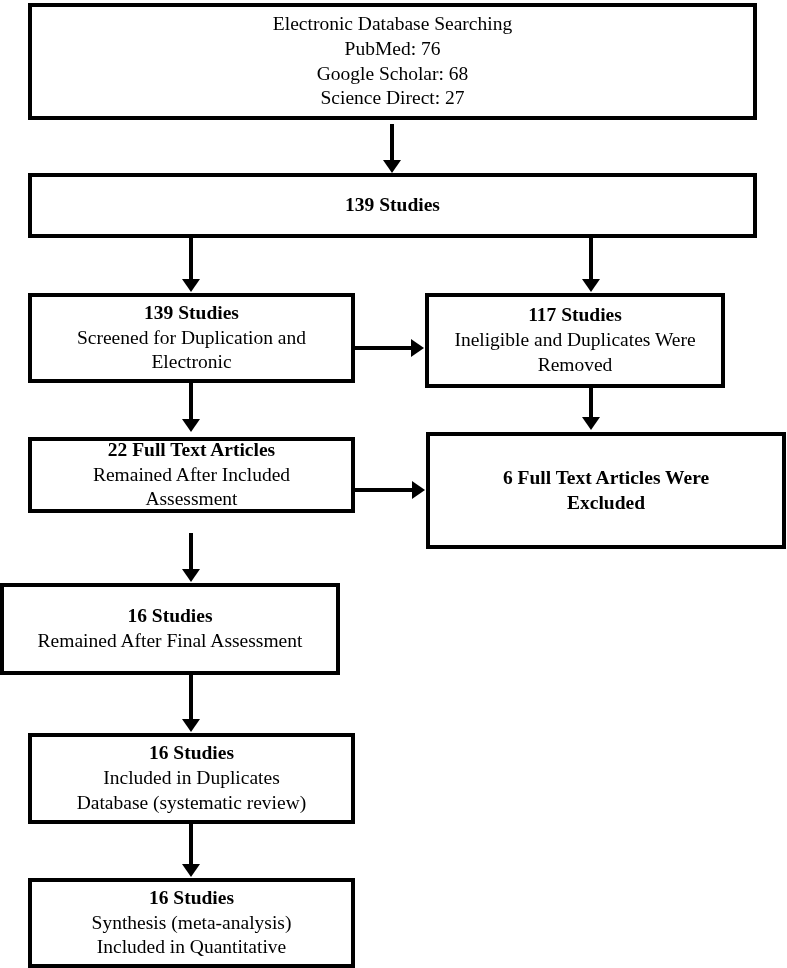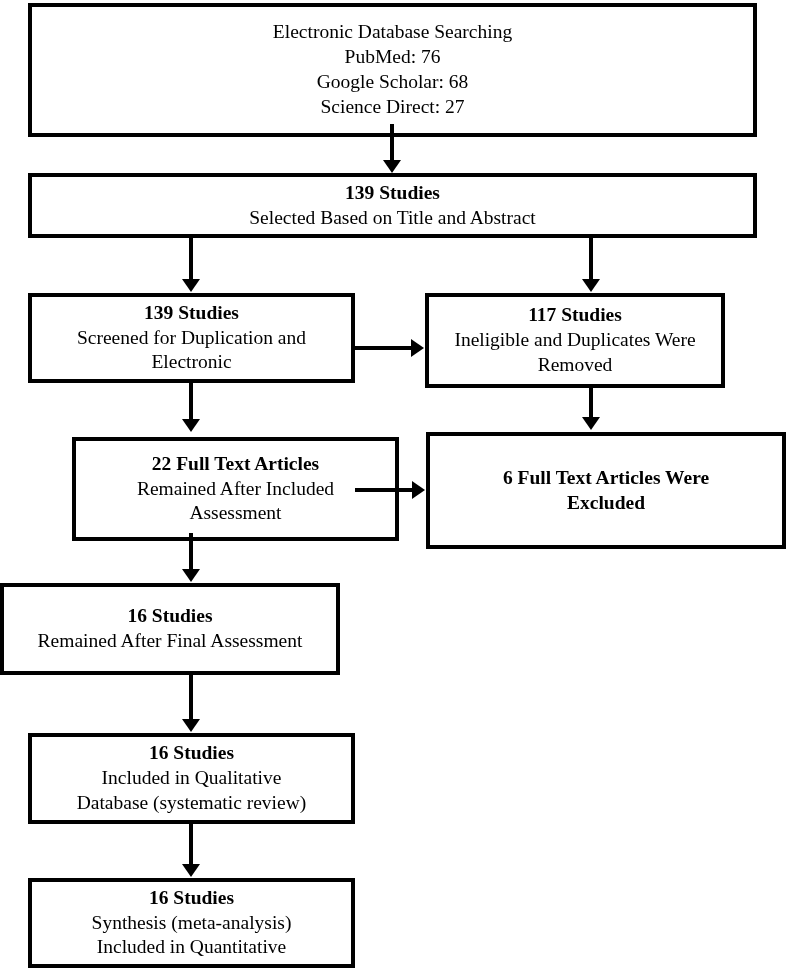--- a/index.html
+++ b/index.html
@@ -64,33 +64,32 @@
     border-top: 9px solid transparent;
     border-bottom: 9px solid transparent;
     border-left: 13px solid #000000;
   }
 </style>
 </head>
 <body>
 
 <div id="canvas">
 
-  <div class="node" style="left:28px; top:3px; width:729px; height:134px;">
+  <div class="node" style="left:28px; top:3px; width:729px; height:117px;">
     <span class="ln">Electronic Database Searching</span>
     <span class="ln">PubMed: 76</span>
     <span class="ln">Google Scholar: 68</span>
     <span class="ln">Science Direct: 27</span>
   </div>
 
   <div class="vline" style="left:390px; top:124px; height:37px;"></div>
   <div class="arrow-down" style="left:383px; top:160px;"></div>
 
   <div class="node" style="left:28px; top:173px; width:729px; height:65px;">
     <span class="ln b">139 Studies</span>
-    <span class="ln">Selected Based on Title and Abstract</span>
   </div>
 
   <div class="vline" style="left:189px; top:238px; height:42px;"></div>
   <div class="arrow-down" style="left:182px; top:279px;"></div>
 
   <div class="vline" style="left:589px; top:238px; height:42px;"></div>
   <div class="arrow-down" style="left:582px; top:279px;"></div>
 
   <div class="node" style="left:28px; top:293px; width:327px; height:90px;">
     <span class="ln b">139 Studies</span>
@@ -106,21 +105,21 @@
     <span class="ln">Ineligible and Duplicates Were</span>
     <span class="ln">Removed</span>
   </div>
 
   <div class="vline" style="left:189px; top:383px; height:37px;"></div>
   <div class="arrow-down" style="left:182px; top:419px;"></div>
 
   <div class="vline" style="left:589px; top:388px; height:30px;"></div>
   <div class="arrow-down" style="left:582px; top:417px;"></div>
 
-  <div class="node" style="left:28px; top:437px; width:327px; height:104px;margin-left:44px;">
+  <div class="node" style="left:28px; top:437px; width:327px; height:76px;">
     <span class="ln b">22 Full Text Articles</span>
     <span class="ln">Remained After Included</span>
     <span class="ln">Assessment</span>
   </div>
 
   <div class="hline" style="left:355px; top:488px; width:58px;"></div>
   <div class="arrow-right" style="left:412px; top:481px;"></div>
 
   <div class="node" style="left:426px; top:432px; width:360px; height:117px;">
     <span class="ln b">6 Full Text Articles Were</span>
@@ -133,21 +132,21 @@
   <div class="node" style="left:0px; top:583px; width:340px; height:92px;">
     <span class="ln b">16 Studies</span>
     <span class="ln">Remained After Final Assessment</span>
   </div>
 
   <div class="vline" style="left:189px; top:675px; height:45px;"></div>
   <div class="arrow-down" style="left:182px; top:719px;"></div>
 
   <div class="node" style="left:28px; top:733px; width:327px; height:91px;">
     <span class="ln b">16 Studies</span>
-    <span class="ln">Included in Qualitative</span>
+    <span class="ln">Included in Duplicates</span>
     <span class="ln">Database (systematic review)</span>
   </div>
 
   <div class="vline" style="left:189px; top:824px; height:41px;"></div>
   <div class="arrow-down" style="left:182px; top:864px;"></div>
 
   <div class="node" style="left:28px; top:878px; width:327px; height:90px;">
     <span class="ln b">16 Studies</span>
     <span class="ln">Synthesis (meta-analysis)</span>
     <span class="ln">Included in Quantitative</span>

